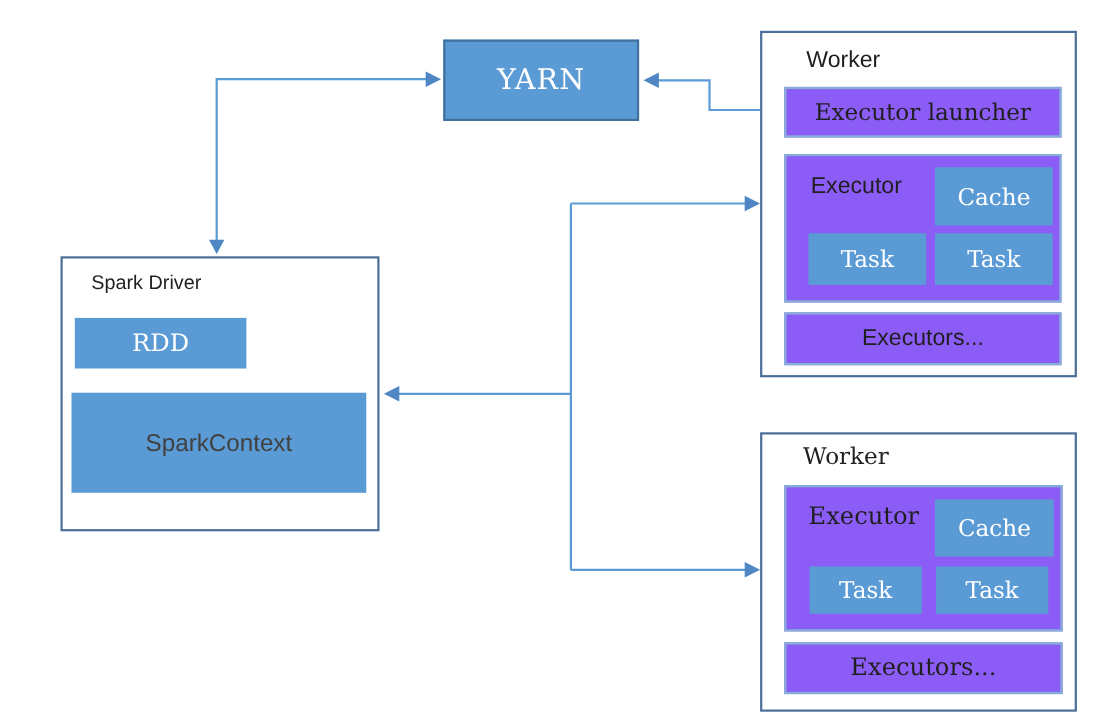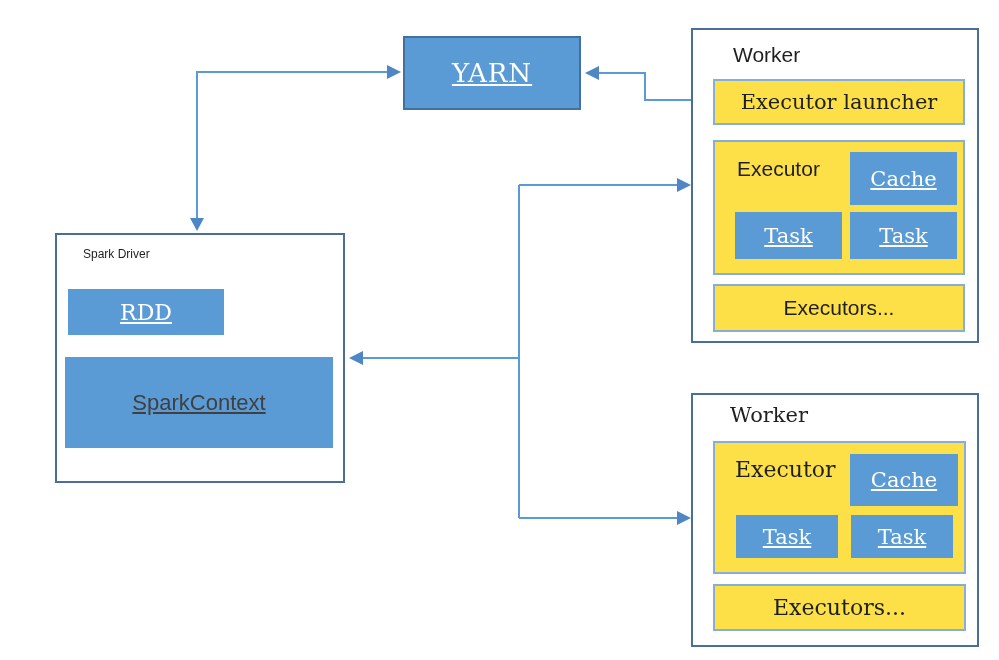--- a/index.html
+++ b/index.html
@@ -30,48 +30,47 @@
     fill: var(--arrowhead, #4E87C4);
     stroke: none;
   }
   .box { position: absolute; box-sizing: border-box; }
   .fill {
     background: var(--box-fill, #5B9BD5);
     color: var(--fill-text, #ffffff);
     display: flex;
     align-items: center;
     justify-content: center;
-    text-decoration: underline;
   }
   .outer {
     background: #ffffff;
     border: 2px solid var(--outer-border, #4A6E96);
   }
   .inner {
-    background: #fde047;
+    background: #8b5cf6;
     border: 2px solid var(--inner-border, #85AFD7);
     display: flex;
     align-items: center;
     justify-content: center;
     color: var(--label-text, #1F1F1F);
   }
   .serif { font-family: "DejaVu Serif", serif; }
   .sans  { font-family: "Liberation Sans", sans-serif; }
 
   .yarn {
     left: 403px; top: 36px; width: 178px; height: 74px;
     border: 2px solid var(--yarn-border, #41719C);
     font-size: 26px;
     letter-spacing: 1px;
   }
 
   .driver { left: 55px; top: 233px; width: 290px; height: 250px; }
   .driver-title {
     position: absolute; left: 26px; top: 12px;
-    font-size: 12px; color: var(--label-text, #1F1F1F);
+    font-size: 18px; color: var(--label-text, #1F1F1F);
   }
   .rdd { left: 11px; top: 54px; width: 156px; height: 46px; font-size: 22px; }
   .sparkcontext { left: 8px; top: 122px; width: 268px; height: 91px; font-size: 22px; color: #404040; }
 
   .worker-top { left: 691px; top: 28px; width: 288px; height: 315px; }
   .worker-top-title {
     position: absolute; left: 40px; top: 13px;
     font-size: 21px; color: var(--label-text, #1F1F1F);
   }
   .launcher { left: 20px; top: 49px; width: 252px; height: 46px; font-size: 21px; }

